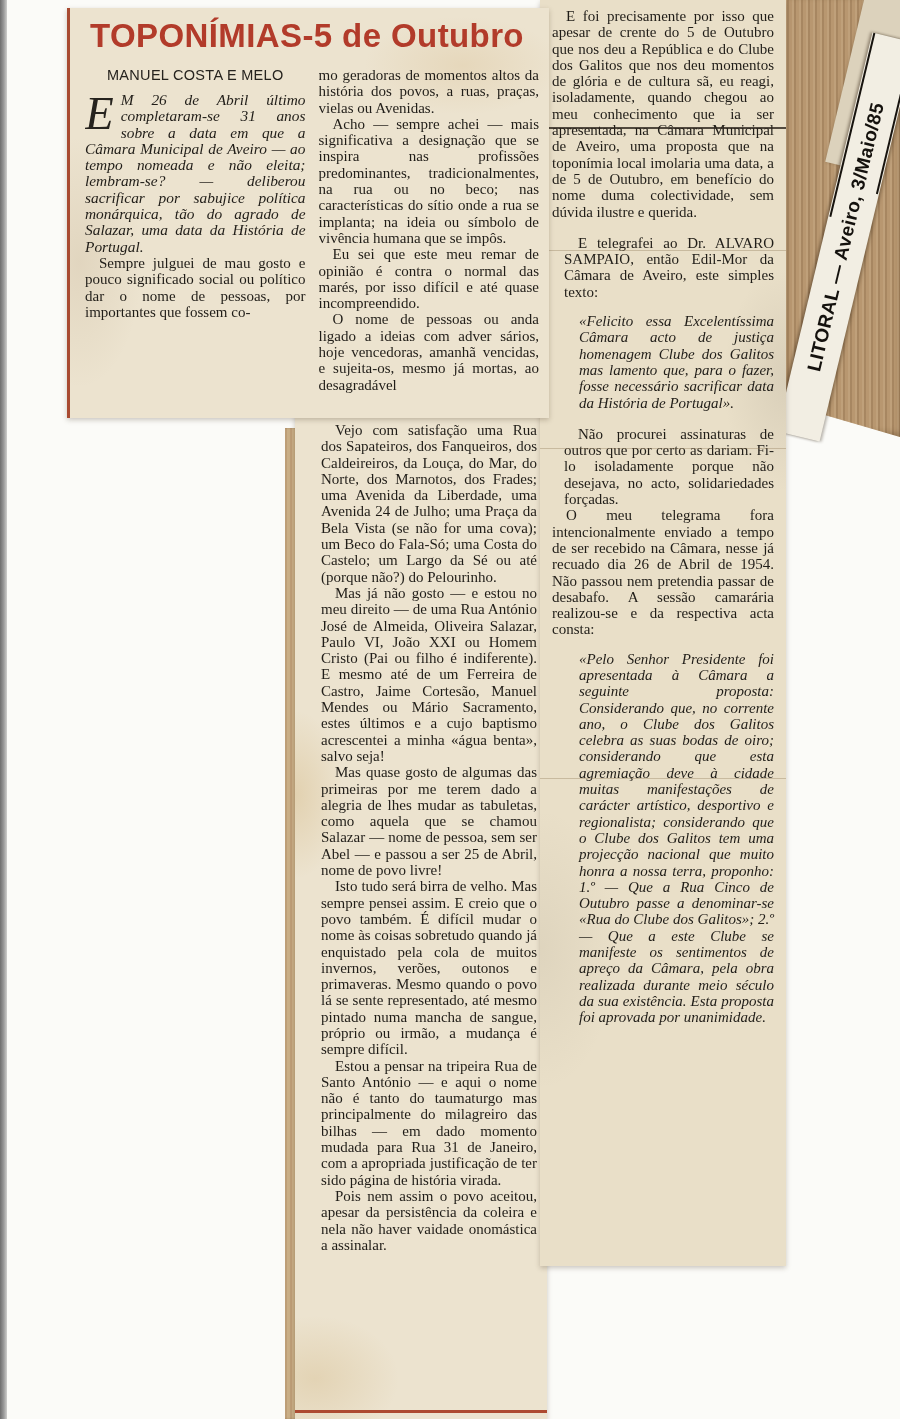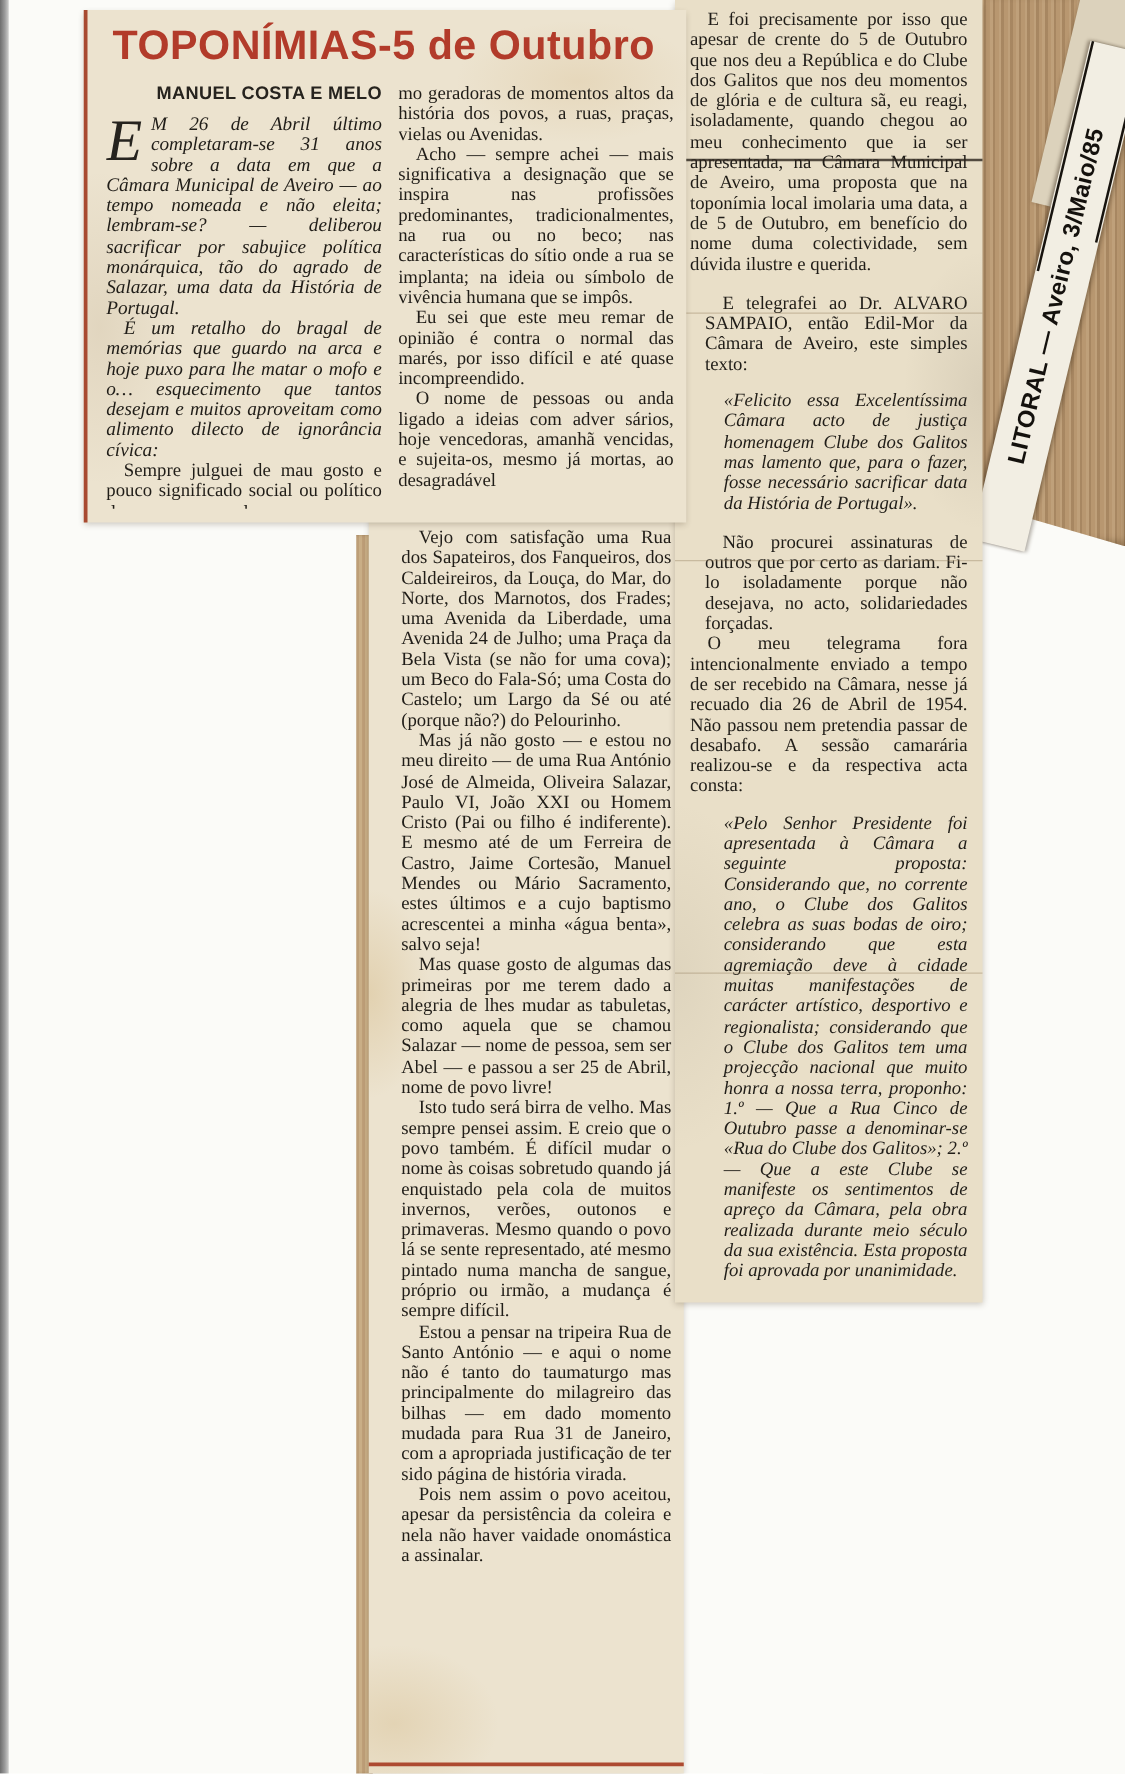--- a/index.html
+++ b/index.html
@@ -30,21 +30,21 @@
       radial-gradient(ellipse 90px 180px at 2% 62%, rgba(130,95,50,.10), transparent 70%);
   }
   .clip-mid{
     left:295px; top:412px; width:252px; height:1007px; z-index:2;
     padding:10px 10px 0 26px;
     background-image:
       radial-gradient(ellipse 70px 120px at 0% 38%, rgba(190,145,65,.22), transparent 70%),
       radial-gradient(ellipse 120px 90px at 8% 96%, rgba(185,140,60,.18), transparent 70%);
   }
   .clip-right{
-    left:540px; top:0; width:246px; height:1042px; z-index:3;
+    left:540px; top:0; width:246px; height:1266px; z-index:3;
     padding:8px 12px 0 12px;
     background-color:#e9dfc8;
     background-image:
       radial-gradient(ellipse 90px 160px at 100% 30%, rgba(120,110,95,.14), transparent 70%),
       radial-gradient(ellipse 110px 200px at 0% 75%, rgba(130,120,100,.10), transparent 70%);
   }
   
   .sliver{
     position:absolute; left:285px; top:428px; width:13px; height:991px; z-index:1;
     background:repeating-linear-gradient(90deg,#bd9e77 0 2px,#c9ae86 2px 5px);
@@ -53,22 +53,22 @@
 
   
   .title{
     font-family:"Liberation Sans", sans-serif; font-weight:700;
     font-size:33px; letter-spacing:.4px; color:#b23b2a;
     white-space:nowrap; padding:9px 6px 0 20px;
   }
   .cols{ display:flex; gap:13px; padding:12px 10px 0 15px; }
   .col{ width:50%; overflow:hidden; height:340px; }
   .byline{
-    font-family:"Liberation Sans", sans-serif; font-weight:700;
-    font-size:14.5px; letter-spacing:.3px; text-align:right;
+    font-family:"Liberation Sans", sans-serif; font-weight:400;
+    font-size:14.5px; letter-spacing:.3px; text-align:center;
     color:#26231e; margin:0 0 9px 0; white-space:nowrap;
   }
   p.body{
     font-size:15px; line-height:16.3px; text-align:justify;
     text-indent:14px; hyphens:auto;
   }
   p.noindent{ text-indent:0; }
   p.lede{ font-style:italic; font-size:15.4px; }
   .dropcap{
     float:left; font-style:italic; font-weight:400;
@@ -142,21 +142,20 @@
   </div>
 
   <div class="sliver"></div>
 
   <div class="paper clip-top">
     <div class="title">TOPONÍMIAS-5 de Outubro</div>
     <div class="cols">
       <div class="col">
         <div class="byline">MANUEL COSTA E MELO</div>
         <p class="body lede noindent"><span class="dropcap">E</span><span>M 26 de Abril último completaram-se 31 anos sobre a data em que a Câmara Municipal de Aveiro — ao tempo nomeada e não eleita; lembram-se? — deliberou sacrificar por sabujice política monárquica, tão do agrado de Salazar, uma data da História de Portugal.</span></p>
-        <p class="body lede">É um retalho do bragal de memórias que guardo na arca e hoje puxo para lhe matar o mofo e o… esquecimento que tantos desejam e muitos aproveitam como alimento dilecto de ignorância cívica:</p>
         <p class="body">Sempre julguei de mau gosto e pouco significado social ou político dar o nome de pessoas, por importantes que fossem co-</p>
       </div>
       <div class="col">
         <p class="body noindent">mo geradoras de momentos altos da história dos povos, a ruas, praças, vielas ou Avenidas.</p>
         <p class="body">Acho — sempre achei — mais significativa a designação que se inspira nas profissões predominantes, tradicionalmentes, na rua ou no beco; nas características do sítio onde a rua se implanta; na ideia ou símbolo de vivência humana que se impôs.</p>
         <p class="body">Eu sei que este meu remar de opinião é contra o normal das marés, por isso difícil e até quase incompreendido.</p>
         <p class="body">O nome de pessoas ou anda ligado a ideias com adver sários, hoje vencedoras, amanhã vencidas, e sujeita-os, mesmo já mortas, ao desagradável</p>
       </div>
     </div>
   </div>

